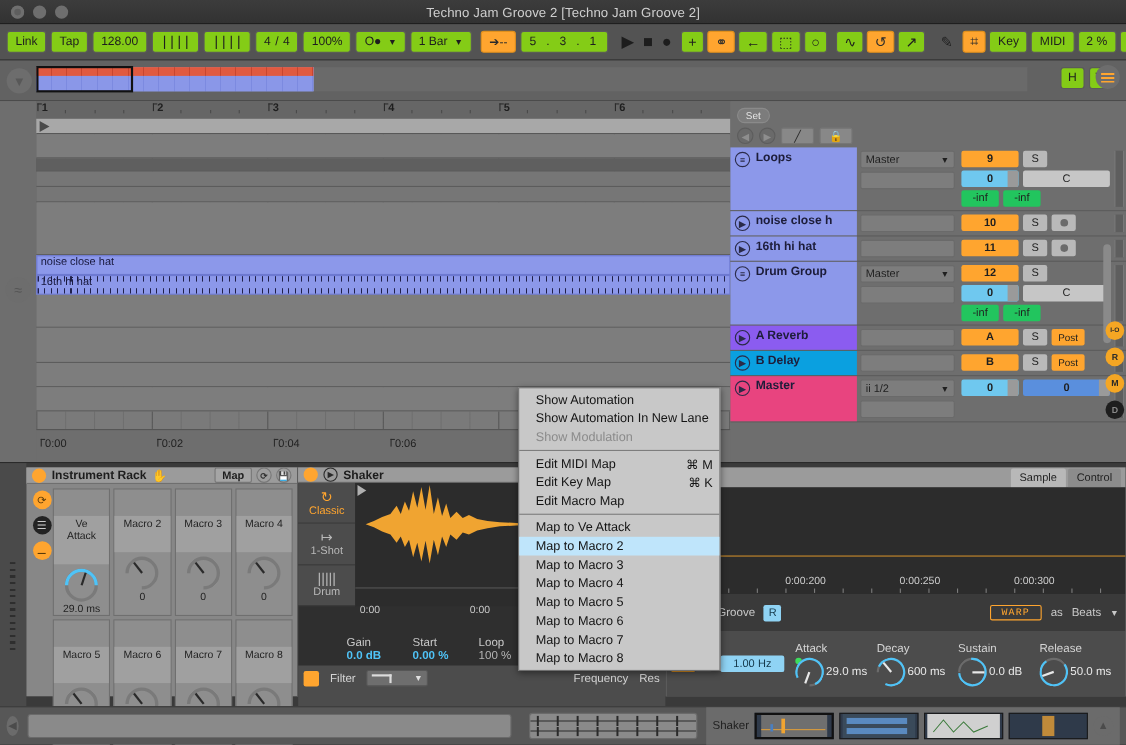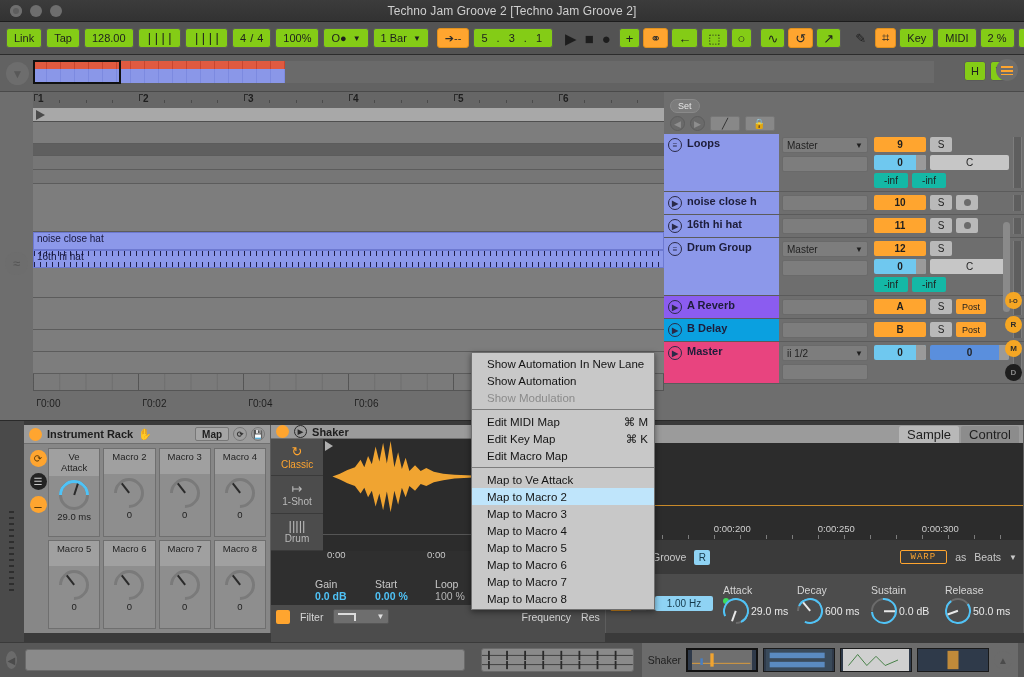--- a/index.html
+++ b/index.html
@@ -134,21 +134,21 @@
   .num.half:after{ content:""; position:absolute; right:0;top:0;bottom:0;width:10px;background:#9a9a9a;}
   .sbtn{ width:22px;height:15px;background:#b9b9b9;color:#1f1f1f;font-size:10px;border-radius:2px;
      display:flex;align-items:center;justify-content:center;}
   .cbtn{ flex:1;height:15px;background:#c6c6c6;color:#1f1f1f;font-size:10px;border-radius:2px;
      display:flex;align-items:center;justify-content:center;}
   .recbtn{ width:22px;height:15px;background:#b9b9b9;border-radius:2px;display:flex;align-items:center;
      justify-content:center;}
   .recbtn i{ width:7px;height:7px;border-radius:50%;background:#6b6b6b;display:block;}
   .postbtn{ width:30px;height:15px;background:#ffa52f;color:#1f1f1f;font-size:9px;border-radius:2px;
      display:flex;align-items:center;justify-content:center;}
-  .inf{ height:15px; min-width:34px; background:#14b8a6; color:#1f1f1f; font-size:10px;
+  .inf{ height:15px; min-width:34px; background:#22c55e; color:#1f1f1f; font-size:10px;
      display:flex;align-items:center;justify-content:center;border-radius:2px;}
   .meter{ width:9px; align-self:stretch; background:#5e5e5e; margin:3px 2px 3px 1px;
      border-left:1px solid #7d7d7d; border-right:1px solid #7d7d7d;}
   .sidebtns{ position:absolute; right:2px; top:200px; display:flex; flex-direction:column; gap:7px;}
   .sb{ width:17px;height:17px;border-radius:50%;background:#f5a623;color:#2a2a2a;font-size:8px;
      font-weight:bold; display:flex;align-items:center;justify-content:center;}
   .sb.off{ background:#1e1e1e; color:#888;}
   .vscroll{ position:absolute; right:14px; top:130px; width:7px; height:90px; background:#8a8a8a; border-radius:4px;}
 
   
@@ -176,21 +176,21 @@
   .rack{ width:262px;}
   .rackbody{ flex:1; display:flex; padding:4px;}
   .rackrail{ width:20px; display:flex; flex-direction:column; gap:6px; align-items:center; padding-top:2px;}
   .rr{ width:17px;height:17px;border-radius:50%;background:#ffa52f;color:#5a3a08;font-size:10px;
      display:flex;align-items:center;justify-content:center;}
   .rr.dark{ background:#232323; color:#c8c8c8;}
   .macros{ flex:1; display:grid; grid-template-columns:repeat(4,1fr); grid-template-rows:repeat(2,1fr); gap:3px;}
   .macro{ background:#8e8e8e; border:1px solid #6f6f6f; display:flex; flex-direction:column;
      align-items:center; position:relative;}
   .macro .lbl{ width:100%; background:#a0a0a0; font-size:9.5px; color:#1f1f1f; text-align:center;
-     line-height:11px; padding:2px 0 3px; min-height:25px;}
+     line-height:11px; padding:2px 0 20px; min-height:25px;margin-top:24px;}
   .knob{ width:30px;height:30px;border-radius:50%; margin-top:4px; position:relative;}
   .knob:before{ content:""; position:absolute; inset:0; border-radius:50%;
      border:3px solid #7a7a7a; border-bottom-color:transparent; transform:rotate(45deg);}
   .knob.act:before{ border-color:#7a7a7a; }
   .knob .arc{ position:absolute; inset:0; border-radius:50%;
      border:3px solid transparent; border-left-color:#4fc3f7; border-top-color:#4fc3f7; transform:rotate(45deg);}
   .knob .ptr{ position:absolute; left:50%; top:3px; width:1.6px; height:12px; background:#2a2a2a;
      transform-origin:bottom center; transform:translateX(-50%) rotate(18deg);}
   .macro .val{ font-size:9.5px; color:#1f1f1f; margin-top:1px;}
 
@@ -225,21 +225,21 @@
   .knob2:before{ content:""; position:absolute; inset:0; border-radius:50%;
      border:2.5px solid #6b6b6b; border-bottom-color:transparent; transform:rotate(45deg);}
   .knob2 .arc{ position:absolute; inset:0; border-radius:50%; border:2.5px solid transparent;
      border-left-color:#4fc3f7; border-top-color:#4fc3f7; border-right-color:#4fc3f7; transform:rotate(45deg);}
   .knob2 .ptr{ position:absolute; left:50%; top:2px; width:1.5px;height:11px;background:#e8e8e8;
      transform-origin:bottom center; transform:translateX(-50%) rotate(150deg);}
 
   
   .sampledev{ flex:1; background:#6e6e6e;}
   .stabs{ height:19px; background:#9b9b9b; display:flex; justify-content:flex-end; align-items:flex-end; gap:2px; padding-right:4px;}
-  .stab{ height:17px; padding:0 8px; background:#8c8c8c; font-size:13px; color:#1f1f1f;
+  .stab{ height:17px; padding:0 8px; background:#8c8c8c; font-size:10px; color:#1f1f1f;
      display:flex; align-items:center; border-radius:2px 2px 0 0;}
   .stab.on{ background:#b8b8b8;}
   .sdisp{ height:104px; position:relative; background:#2c2c2c;}
   .sline{ position:absolute; left:0; right:0; top:64%; height:1px; background:#c98a2a;}
   .sruler{ position:absolute; bottom:0; left:0; right:0; height:22px; color:#cfcfcf; font-size:9.5px;}
   .sruler span{ position:absolute; bottom:6px;}
   .sruler i{ position:absolute; bottom:1px; width:1px; height:4px; background:#7c7c7c;}
   .swarp{ height:36px; background:#3a3a3a; display:flex; align-items:center; gap:8px; padding:2px 6px;
      color:#c9c9c9; font-size:10.5px; position:relative;}
   .warpbtn{ height:14px; padding:0 10px; border:1px solid #ffa52f; color:#ffa52f; font-size:9px;
@@ -859,24 +859,24 @@
                 </div>
               </div>
             </span>
         </div>
       </div>
     </div>
   </div>
 
   <div class="ctxmenu" id="ctxmenu">
       <div class="mi">
+        <span>Show Automation</span>
+      </div>
+      <div class="mi">
         <span>Show Automation In New Lane</span>
-      </div>
-      <div class="mi">
-        <span>Show Automation</span>
       </div>
       <div class="mi dis">
         <span>Show Modulation</span>
       </div>
       <div class="div"></div>
       <div class="mi">
         <span>Edit MIDI Map</span>
         <span class="key">⌘ M</span>
       </div>
       <div class="mi">

